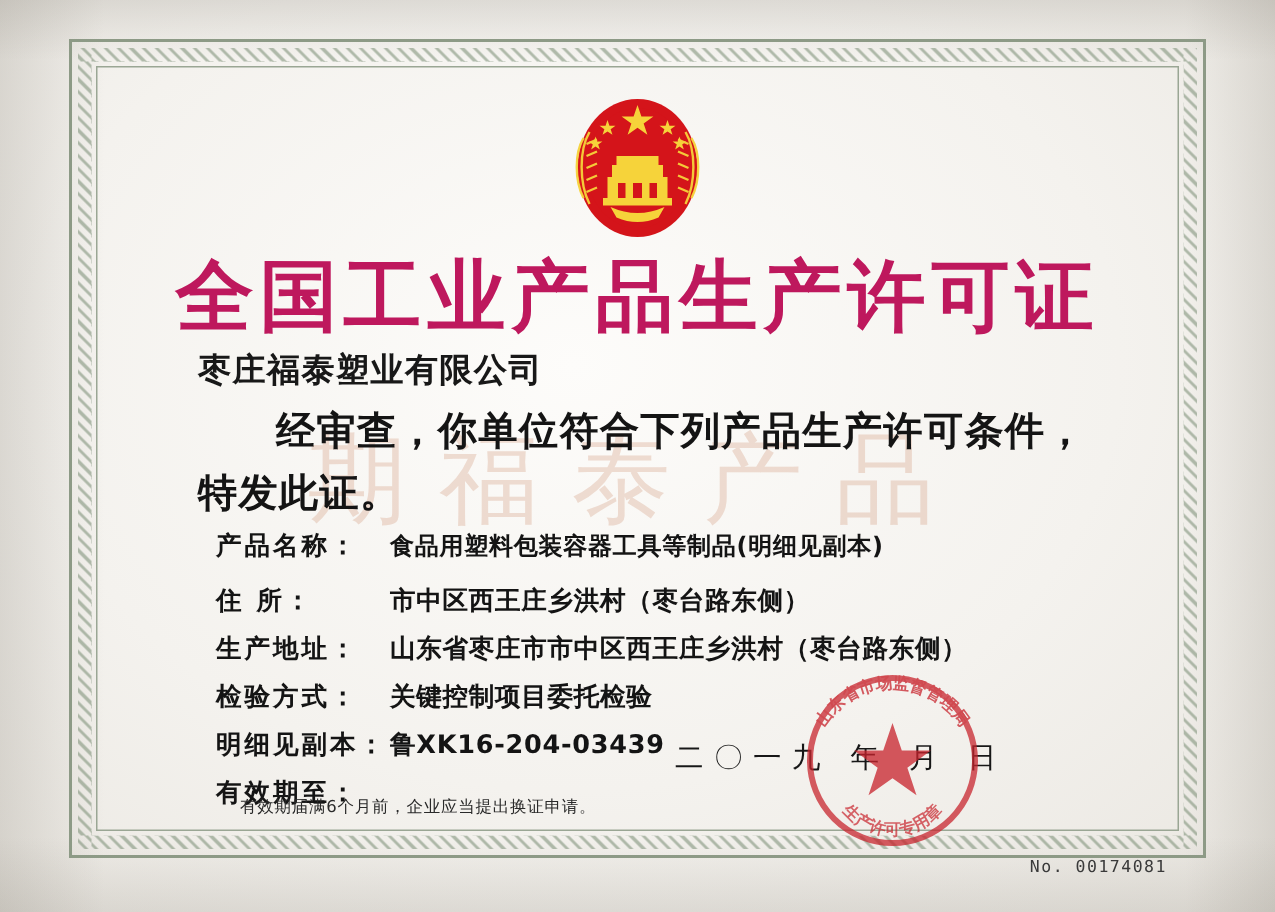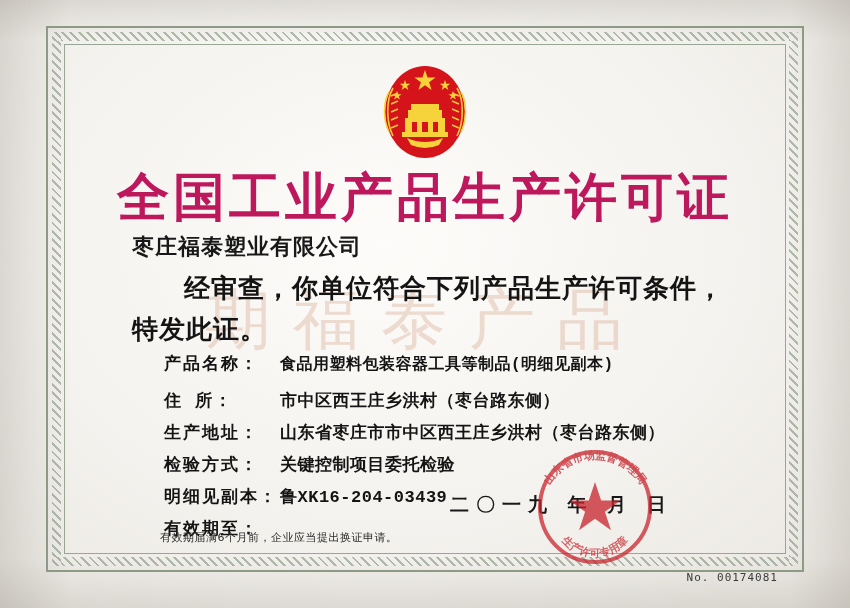--- a/index.html
+++ b/index.html
@@ -143,24 +143,23 @@
     font-size: 26px;
     font-weight: 700;
     color: #141414;
     line-height: 1.58;
     letter-spacing: 1px;
   }
   .statement .indent { display: inline-block; width: 52px; }
 
   .fields {
     position: absolute;
-    left: 164px;
+    left: 144px;
     top: 352px;
     right: 60px;
-    font-family: Liberation Mono, monospace;
   }
   .field-row {
     display: flex;
     align-items: baseline;
     margin-bottom: 9px;
     font-size: 17px;
     color: #141414;
   }
   .field-label {
     width: 116px;
@@ -174,21 +173,21 @@
     letter-spacing: 0.5px;
   }
   .field-row.product .field-value { font-size: 16px; }
   .field-row.addr  { margin-top: 14px; }
 
   .date-line {
     position: absolute;
     left: 450px;
     top: 492px;
     font-size: 19px;
-    font-weight: 700;
+    font-weight: 400;
     color: #171717;
     letter-spacing: 7px;
     white-space: nowrap;
   }
 
   .footnote {
     position: absolute;
     left: 160px;
     top: 530px;
     font-size: 11px;

